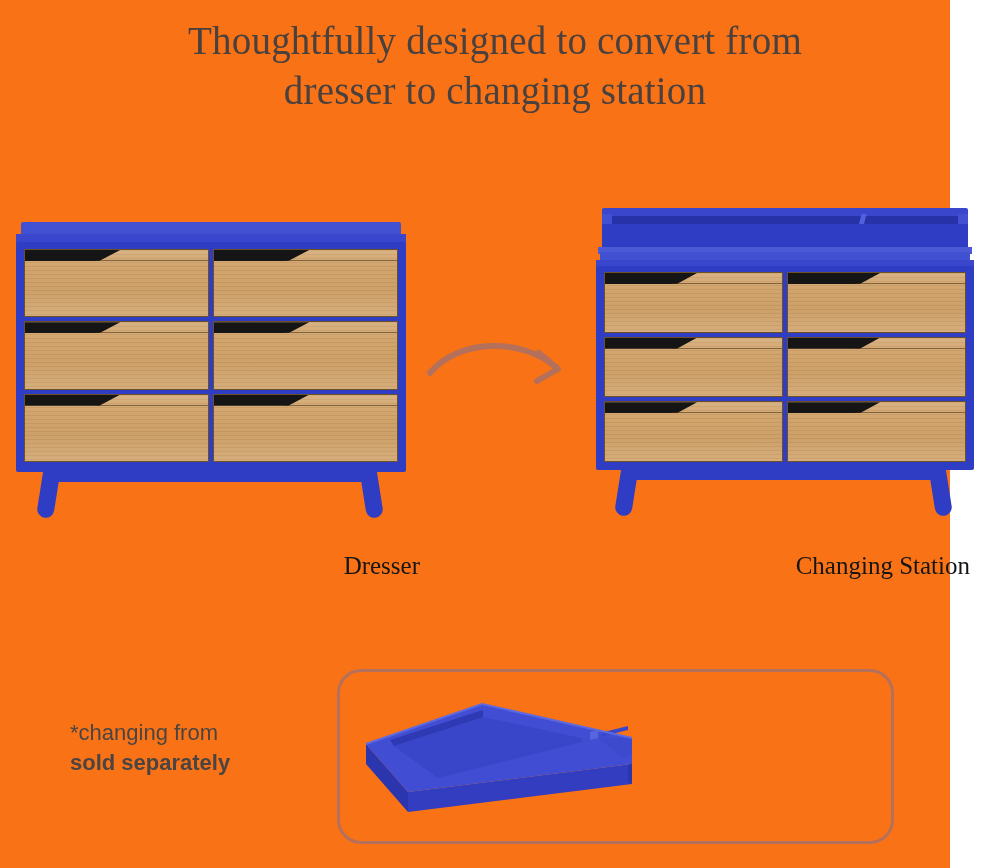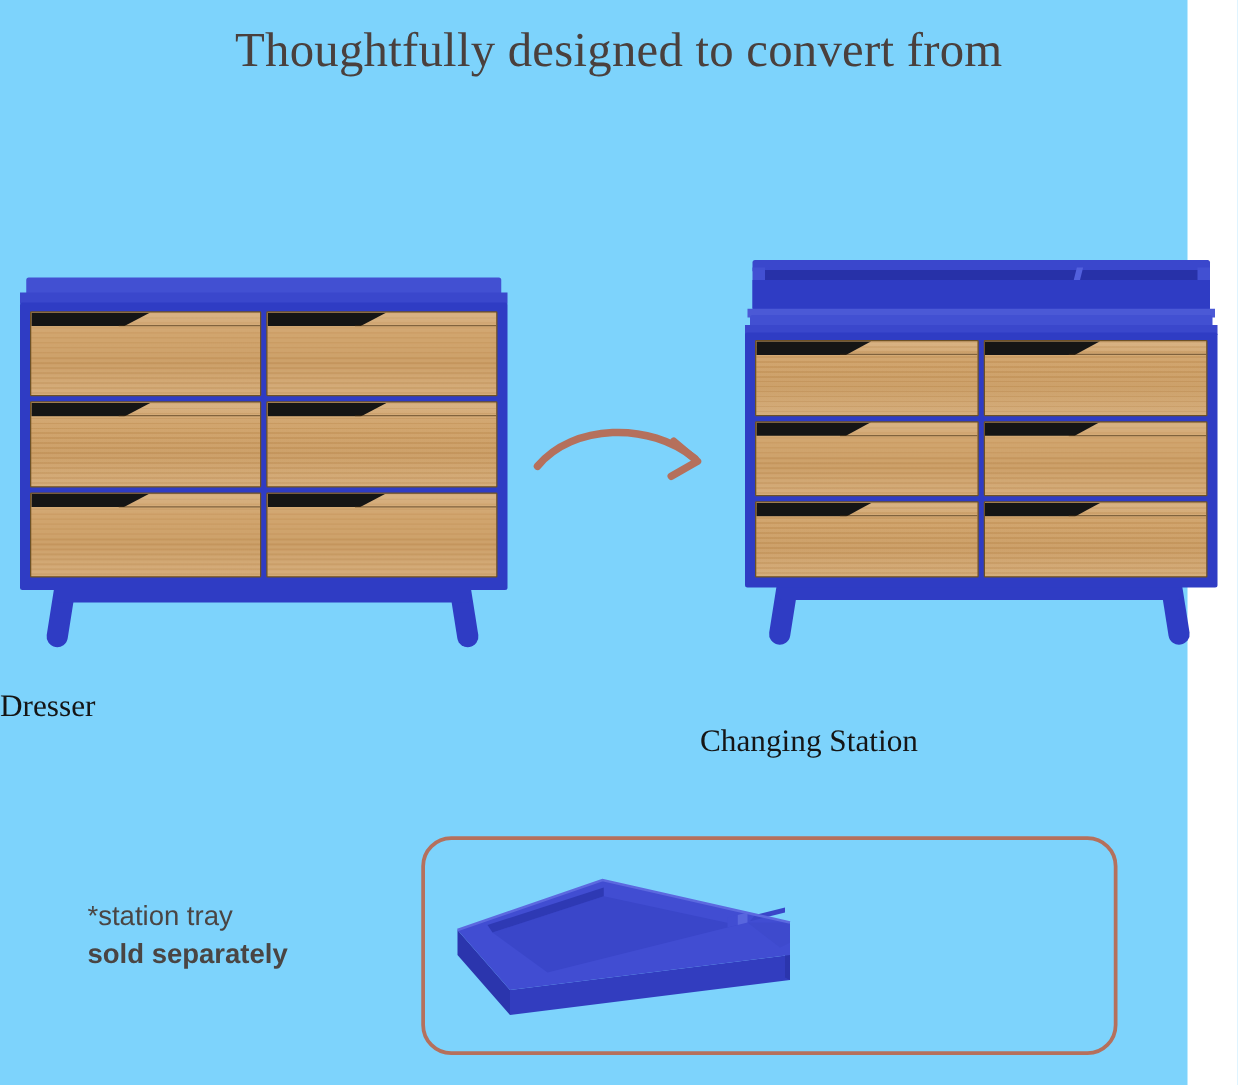--- a/index.html
+++ b/index.html
@@ -2,21 +2,21 @@
 <html><head>
 <meta charset="utf-8">
 <style>
   * { box-sizing: border-box; margin: 0; padding: 0; }
   html, body {
     width: 990px; height: 868px;
     background: #ffffff;
     font-family: "Liberation Sans", sans-serif;
     overflow: hidden;
   }
-  .page { position: relative; width: 950px; height: 868px; background: #7dd3fc; }
+  .page { position: relative; width: 950px; height: 868px; background: #f97316; }
 
   
   .headline {
     position: absolute;
     top: 16px; left: 0; width: 990px;
     text-align: center;
     font-family: "Liberation Serif", serif;
     font-size: 39px;
     line-height: 50px;
     letter-spacing: 0.2px;
@@ -24,25 +24,25 @@
     font-weight: 400;
   }
   .headline .l2 { display: block; }
 
   
   .caption {
     position: absolute;
     font-family: "Liberation Serif", serif;
     font-size: 25px;
     color: #151515;
-    text-align: left;
+    text-align: right;
     white-space: nowrap;
   }
   #caption-dresser { top: 552px; left: 0; width: 420px; }
-  #caption-station { top: 552px; left: 560px; width: 430px; margin-top: 28px; }
+  #caption-station { top: 552px; left: 540px; width: 430px; }
 
   
   .furniture { position: absolute; }
 
   .legs { position: absolute; left: 0; top: 0; width: 100%; height: 100%; }
   .leg {
     position: absolute;
     width: 17px; height: 52px;
     background: #2f3cc4;
     border-radius: 3px 3px 9px 9px;
@@ -178,20 +178,21 @@
   }
   .footnote .l2 { display: block; font-weight: bold; }
 </style>
 </head>
 <body>
 
 <div class="page">
 
   <div class="headline">
     <span>Thoughtfully designed to convert from</span>
+    <span class="l2">dresser to changing station</span>
   </div>
 
   <div class="furniture" id="dresser-figure" style="left:16px; top:222px; width:390px; height:300px;">
 
     <div class="legs">
       <div class="leg left" style="left:24px;  top:244px;"></div>
       <div class="leg right" style="left:347px; top:244px;"></div>
       <div class="plinth" style="left:30px; top:244px; width:330px;"></div>
     </div>
 
@@ -282,21 +283,21 @@
       <div class="drawer">
         <div class="handle"></div>
         <div class="handle-line"></div>
       </div>
     </div>
   </div>
 
   <div class="caption" id="caption-station">Changing Station</div>
 
   <div class="footnote">
-    <span>*station tray</span>
+    <span>*changing from</span>
     <span class="l2">sold separately</span>
   </div>
 
   <div class="callout"></div>
 
   <svg id="tray-illustration" width="510" height="130" viewBox="0 0 510 130">
 
     <polygon points="6,72 48,120 48,100 6,52" fill="#2b35ad"></polygon>
 
     <polygon points="48,120 272,92 272,72 48,100" fill="#323dbf"></polygon>

